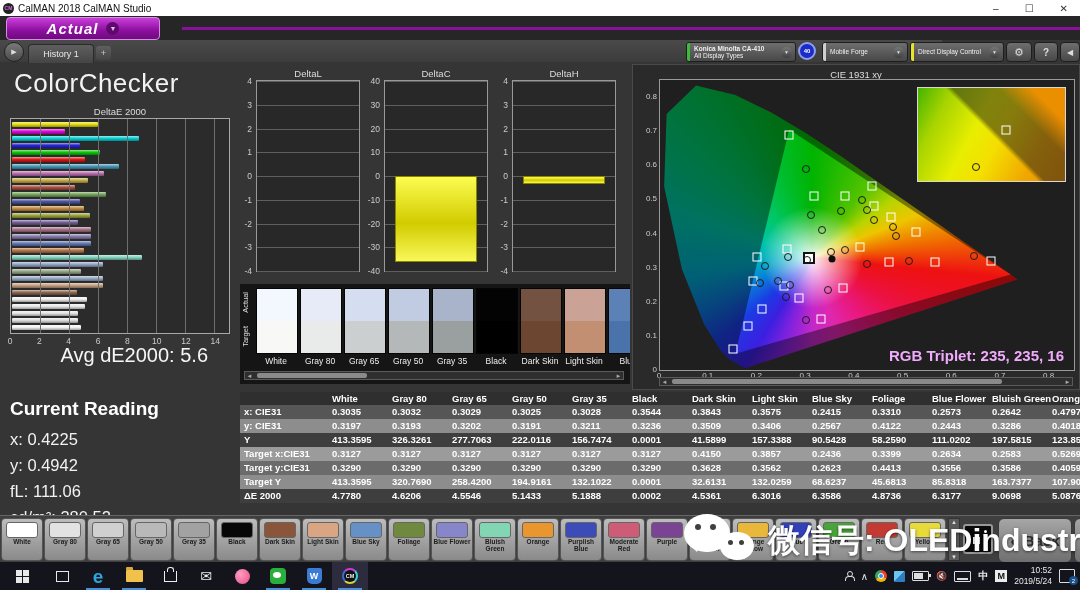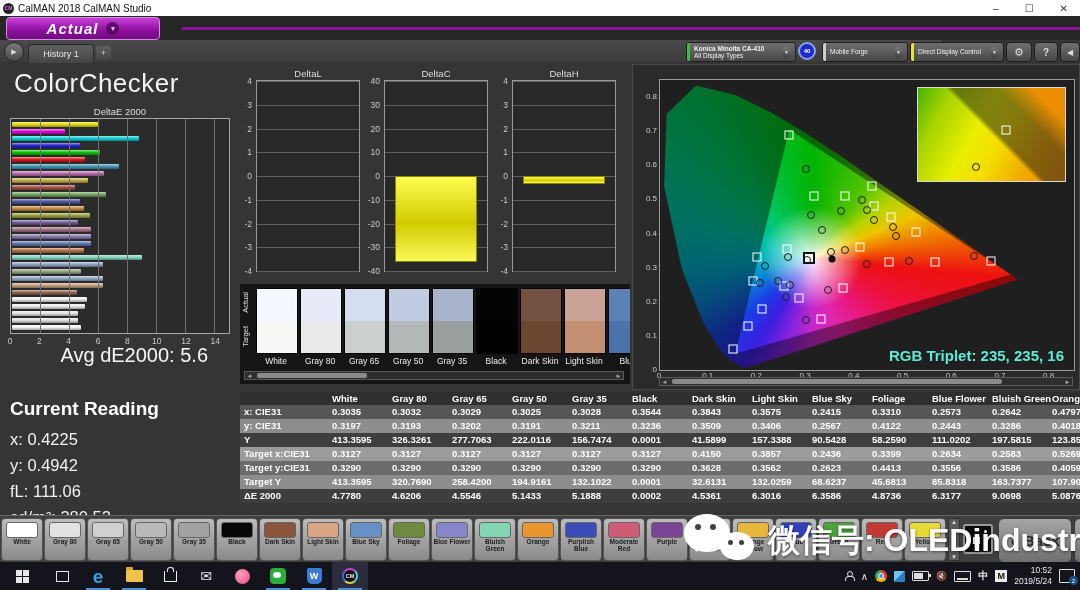--- a/index.html
+++ b/index.html
@@ -108,21 +108,21 @@
   .mk-sq.bold{width:12px;height:12px;border:2px solid #111;background:rgba(255,255,255,.9);}
   .mk-ci{position:absolute;width:8px;height:8px;border:1.6px solid #1c1c1c;border-radius:50%;
     transform:translate(-50%,-50%);box-sizing:border-box;}
   .mk-dot{position:absolute;width:7px;height:7px;background:#0d0d0d;border-radius:50%;transform:translate(-50%,-50%);}
   .cie-ytick{position:absolute;width:22px;text-align:right;font-size:8px;color:#ccc;left:2px;}
   .cie-xtick{position:absolute;font-size:8px;color:#ccc;transform:translateX(-50%);top:306px;}
   .inset{position:absolute;left:62%;top:2.5%;width:35.5%;height:32%;border:1px solid #d8d8d8;
     background:
      linear-gradient(45deg,rgba(0,0,0,0) 50%,rgba(25,25,25,.5) 53%,rgba(25,25,25,.5) 72%,rgba(234,141,0,.95) 86%),
      linear-gradient(118deg,#45b400 0%,#a8d400 18%,#e8ee00 40%,#f4df00 55%,#f0a800 78%,#ea8d00 100%);}
-  .rgb-triplet{position:absolute;right:10px;bottom:6px;font-size:15px;font-weight:bold;color:#5eead4;}
+  .rgb-triplet{position:absolute;right:10px;bottom:6px;font-size:15px;font-weight:bold;color:#f0abfc;}
   
   .pstrip{position:absolute;left:0;top:515px;width:1080px;height:47px;background:#3f3f3f;border-top:1px solid #666;box-sizing:border-box;}
   .pswatches{position:absolute;left:1px;top:2px;width:946px;height:44px;overflow:hidden;display:flex;gap:1px;}
   .psw{flex:none;width:42px;height:43px;border-radius:4px;background:linear-gradient(180deg,#bdbdbd,#8a8a8a);
     border:1px solid #555;box-sizing:border-box;text-align:center;}
   .psw .chip{width:32px;height:16px;margin:3px auto 1px;border-radius:3px;border:1px solid #666;box-sizing:border-box;}
   .psw .lbl{font-size:6.5px;line-height:1.05;color:#1c1c1c;font-weight:bold;}
   .vspin{position:absolute;left:948px;top:2px;width:12px;height:43px;background:#5a5a5a;border:1px solid #333;
     box-sizing:border-box;color:#ddd;font-size:6px;display:flex;flex-direction:column;justify-content:space-between;align-items:center;}
   .patticon{position:absolute;left:963px;top:8px;width:30px;height:30px;background:#0a0a0a;border:2px solid #999;
@@ -569,20 +569,21 @@
           <div class="dc">4.8736</div>
           <div class="dc">6.3177</div>
           <div class="dc">9.0698</div>
           <div class="dc">5.0876</div>
         </div>
       </div>
   </div>
   <div class="tbl-arr">►</div>
 
   <div class="cie">
+    <div class="cie-title">CIE 1931 xy</div>
     <div class="cie-plot">
       <div class="locus"></div>
       <div class="gamut"></div>
       <div id="cie-markers">
           <div class="mk-sq" style="left: 31.2%; top: 18.8%;"></div>
           <div class="mk-sq" style="left: 17.6%; top: 92.9%;"></div>
           <div class="mk-sq" style="left: 80%; top: 62.4%;"></div>
           <div class="mk-sq" style="left: 51.2%; top: 36.5%;"></div>
           <div class="mk-sq" style="left: 37.1%; top: 40%;"></div>
           <div class="mk-sq" style="left: 44.7%; top: 40%;"></div>

